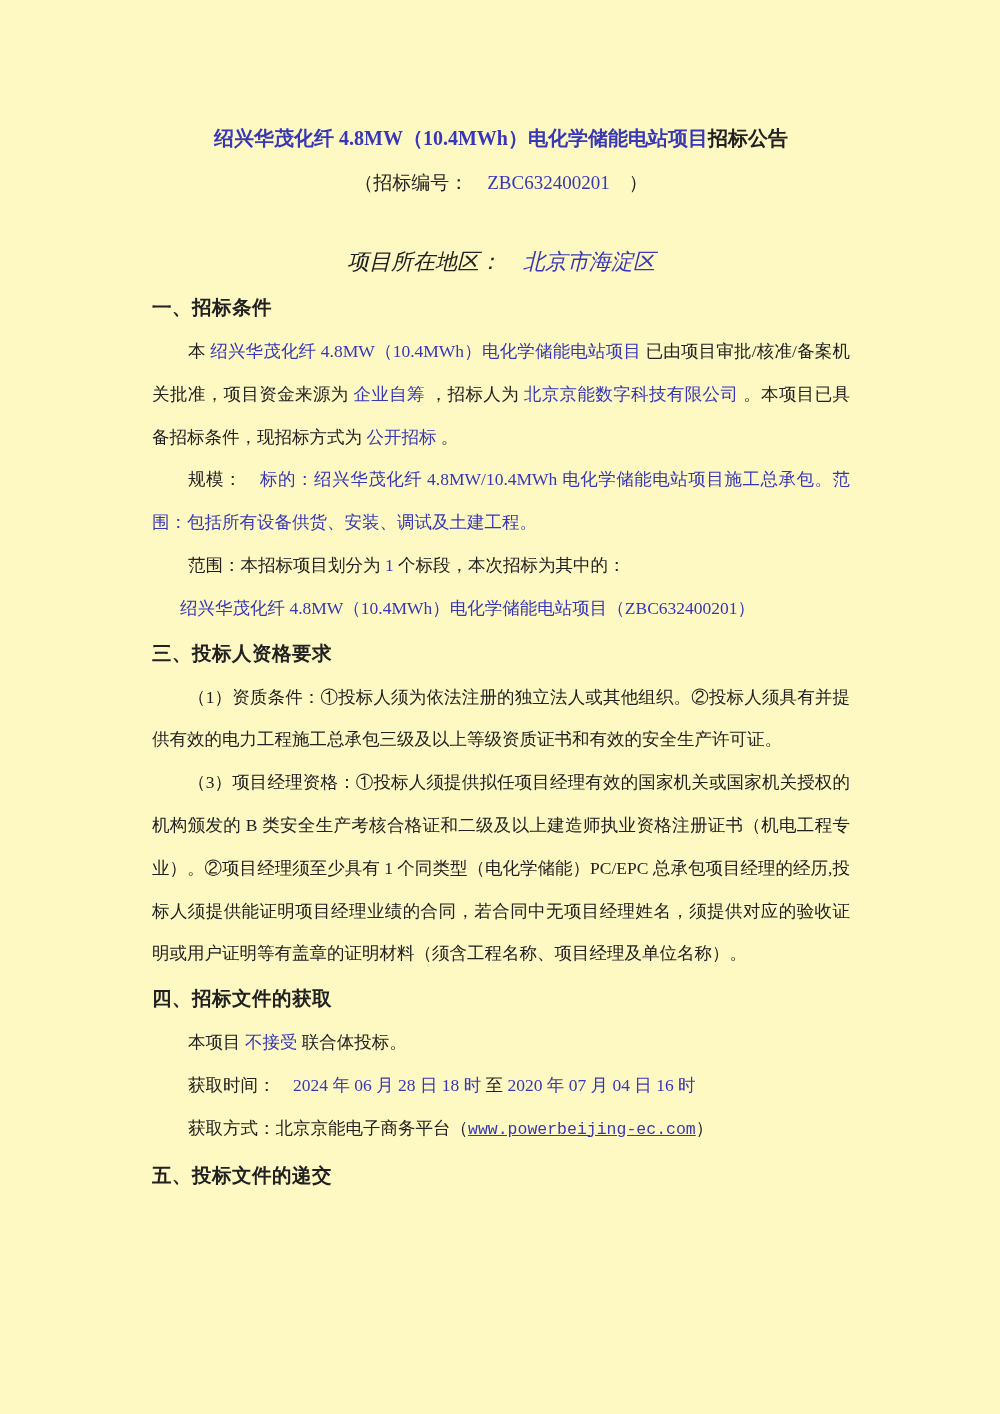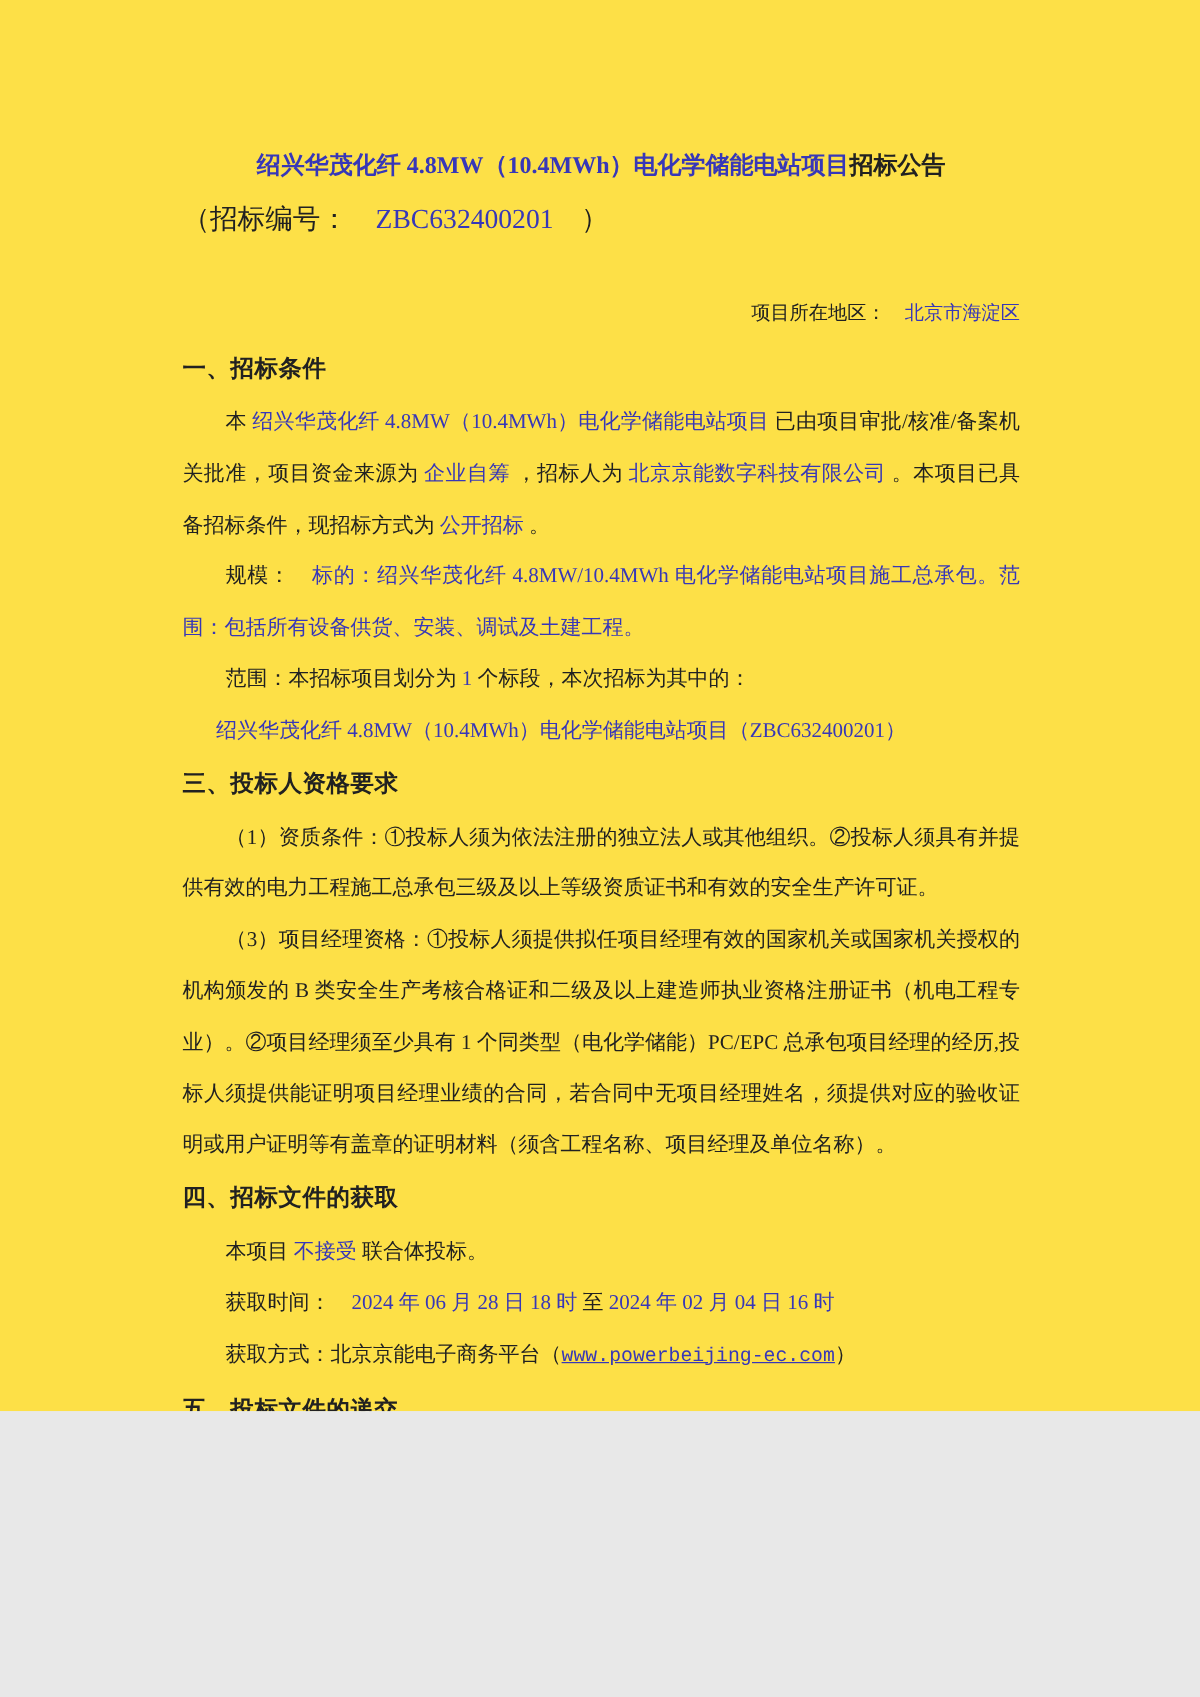--- a/index.html
+++ b/index.html
@@ -3,49 +3,51 @@
 <meta charset="utf-8">
 <style>
   html, body {
     margin: 0;
     padding: 0;
     background: #e8e8e8;
   }
   .page {
     position: relative;
     width: 1000px;
-    height: 1176px;
+    height: 1414px;
     margin: 0 auto;
-    background: #fde047;
+    background: #fef9c3;
     overflow: hidden;
     font-family: "Liberation Serif", "DejaVu Serif", serif;
     color: #212121;
   }
   .content {
     position: absolute;
     left: 152px;
     top: 116px;
     width: 698px;
   }
   .blk { margin: 0; }
   .blk-doc-title {
     font-size: 20px;
     line-height: 44px;
     font-weight: bold;
     text-align: center;
   }
   .blk-doc-subtitle {
-    font-size: 23px;
+    font-size: 19px;
     line-height: 46px;
+    text-align: center;
   }
   .blk-spacer { height: 34px; }
   .blk-meta {
-    font-size: 16px;
+    font-size: 22px;
     line-height: 44px;
-    text-align: right;
+    text-align: center;
+    font-style: italic;
   }
   .blk-heading {
     font-family: Liberation Sans, sans-serif;
     font-size: 19.5px;
     font-weight: bold;
     line-height: 45px;
     margin-top: 1px;
     letter-spacing: 0.5px;
   }
   .blk-para {
@@ -78,17 +80,17 @@
       <div class="blk blk-heading"><span class="run-black">一、招标条件</span></div>
       <div class="blk blk-para indent"><span class="run-black">本 </span><span class="run-blue">绍兴华茂化纤 4.8MW（10.4MWh）电化学储能电站项目</span><span class="run-black"> 已由项目审批/核准/备案机关批准，项目资金来源为 </span><span class="run-blue">企业自筹</span><span class="run-black"> ，招标人为 </span><span class="run-blue">北京京能数字科技有限公司</span><span class="run-black"> 。本项目已具备招标条件，现招标方式为 </span><span class="run-blue">公开招标</span><span class="run-black"> 。</span></div>
       <div class="blk blk-para indent"><span class="run-black">规模：　</span><span class="run-blue">标的：绍兴华茂化纤 4.8MW/10.4MWh 电化学储能电站项目施工总承包。范围：包括所有设备供货、安装、调试及土建工程。</span></div>
       <div class="blk blk-para indent"><span class="run-black">范围：本招标项目划分为 </span><span class="run-blue">1</span><span class="run-black"> 个标段，本次招标为其中的：</span></div>
       <div class="blk blk-para indent-sm"><span class="run-blue">绍兴华茂化纤 4.8MW（10.4MWh）电化学储能电站项目（ZBC632400201）</span></div>
       <div class="blk blk-heading"><span class="run-black">三、投标人资格要求</span></div>
       <div class="blk blk-para indent"><span class="run-black">（1）资质条件：①投标人须为依法注册的独立法人或其他组织。②投标人须具有并提供有效的电力工程施工总承包三级及以上等级资质证书和有效的安全生产许可证。</span></div>
       <div class="blk blk-para indent"><span class="run-black">（3）项目经理资格：①投标人须提供拟任项目经理有效的国家机关或国家机关授权的机构颁发的 B 类安全生产考核合格证和二级及以上建造师执业资格注册证书（机电工程专业）。②项目经理须至少具有 1 个同类型（电化学储能）PC/EPC 总承包项目经理的经历,投标人须提供能证明项目经理业绩的合同，若合同中无项目经理姓名，须提供对应的验收证明或用户证明等有盖章的证明材料（须含工程名称、项目经理及单位名称）。</span></div>
       <div class="blk blk-heading"><span class="run-black">四、招标文件的获取</span></div>
       <div class="blk blk-para indent"><span class="run-black">本项目 </span><span class="run-blue">不接受</span><span class="run-black"> 联合体投标。</span></div>
-      <div class="blk blk-para indent"><span class="run-black">获取时间：　</span><span class="run-blue">2024 年 06 月 28 日 18 时</span><span class="run-black"> 至 </span><span class="run-blue">2024 年 02 月 04 日 16 时</span></div>
+      <div class="blk blk-para indent"><span class="run-black">获取时间：　</span><span class="run-blue">2024 年 06 月 28 日 18 时</span><span class="run-black"> 至 </span><span class="run-blue">2020 年 07 月 04 日 16 时</span></div>
       <div class="blk blk-para indent"><span class="run-black">获取方式：北京京能电子商务平台（</span><span class="run-link">www.powerbeijing-ec.com</span><span class="run-black">）</span></div>
       <div class="blk blk-heading"><span class="run-black">五、投标文件的递交</span></div>
     </div>
 </div>
 
 </body></html>

